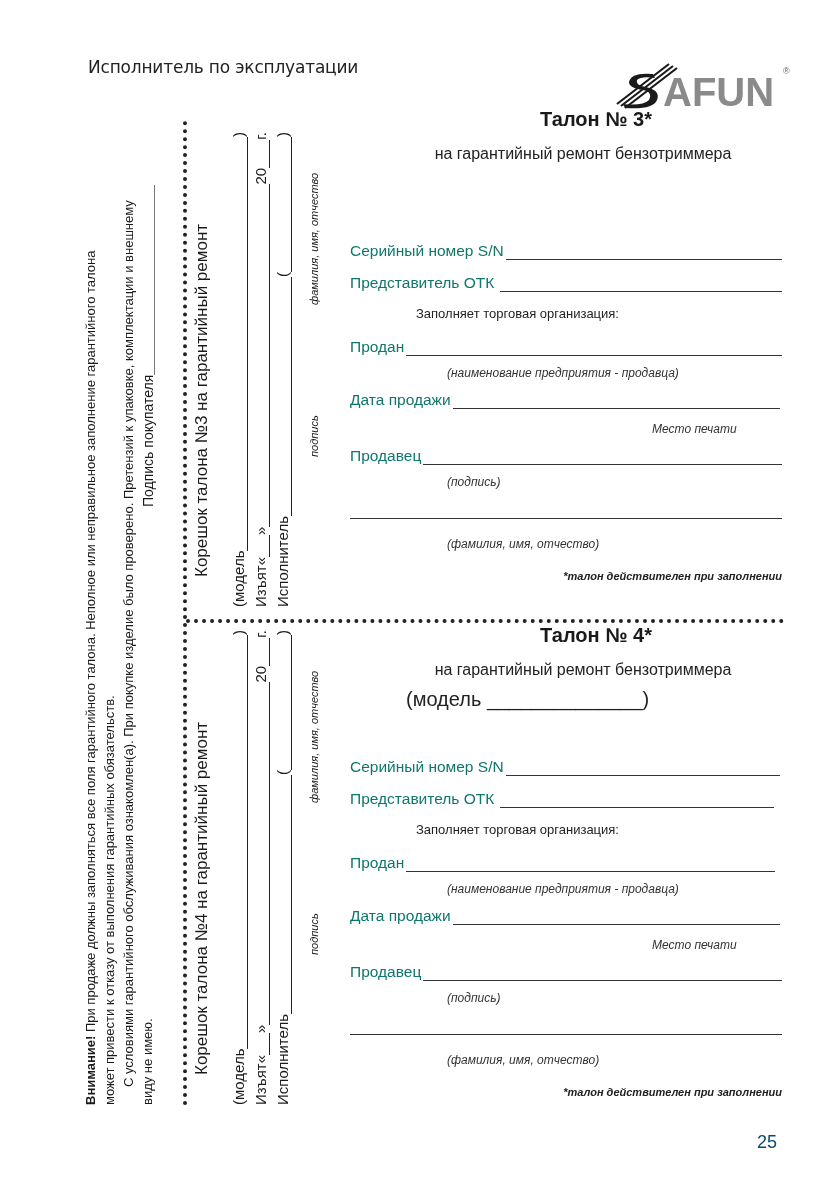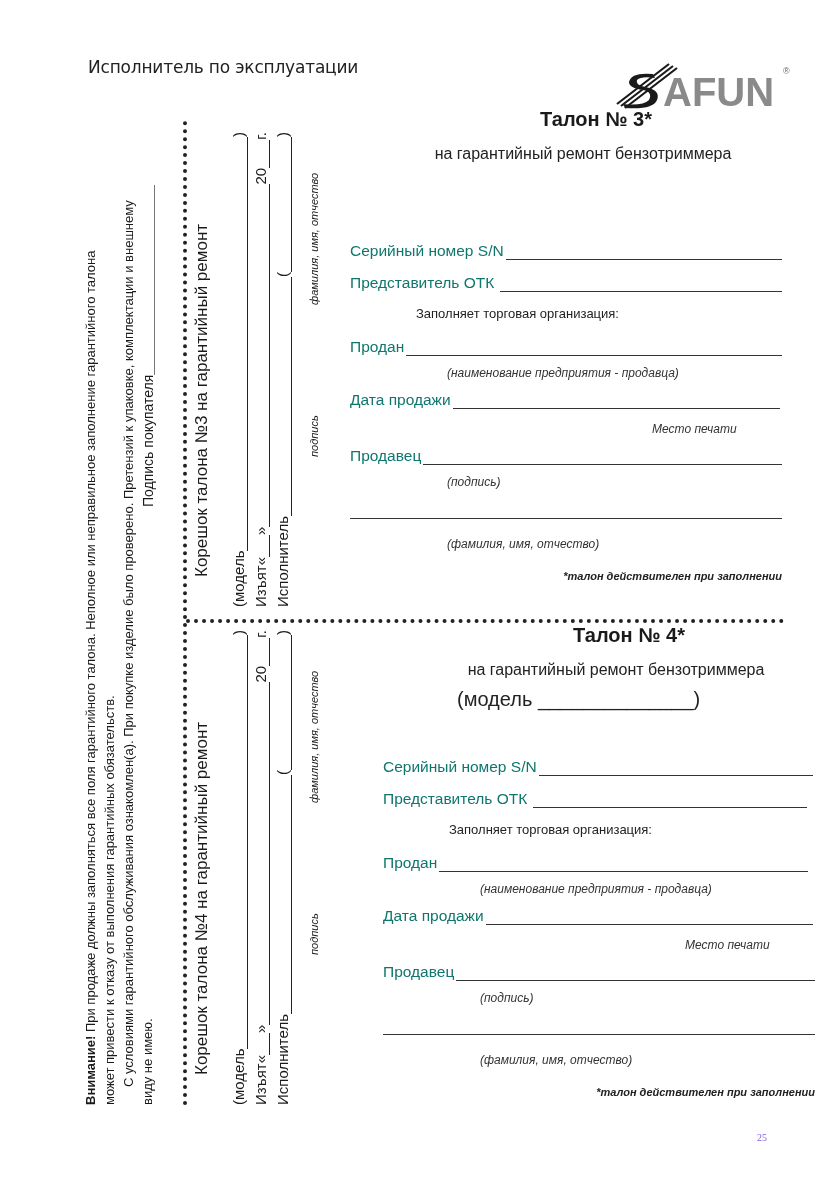--- a/index.html
+++ b/index.html
@@ -1,20 +1,20 @@
 <!DOCTYPE html>
 <html><head>
 <meta charset="utf-8">
 <style>
   html, body { margin:0; padding:0; background:#ffffff; }
   body { width:839px; height:1191px; position:relative; overflow:hidden; color:#1a1a1a; font-family:"Liberation Sans", sans-serif; }
   .abs { position:absolute; }
   .header-title { left:88px; top:57px; font-family:"DejaVu Sans", sans-serif; font-size:17px; color:#222; letter-spacing:-0.2px; }
   .logo { left:613px; top:60px; width:180px; height:50px; }
-  .page-num { left:757px; top:1132px; font-family:Liberation Serif, serif; font-size:10px; color:#8b5cf6; }
+  .page-num { left:757px; top:1132px; font-family:Liberation Sans, sans-serif; font-size:18px; color:#0c4a6e; }
 
   
   .rot { position:absolute; left:80px; top:1105px; width:985px; height:265px; transform-origin:0 0; transform:rotate(-90deg); }
   .rot .line { position:absolute; white-space:nowrap; font-size:13px; line-height:16px; color:#1a1a1a; }
   .warn b { font-weight:bold; }
   .sig-line { position:absolute; border-bottom:1px solid #777; height:0; }
   .vdots { position:absolute; left:0; top:103px; width:985px; height:0; border-top:4px dotted #222; }
   .stub-title { font-size:17px !important; line-height:20px !important; }
   .stub-row { font-size:15px !important; line-height:18px !important; }
   .uline { display:inline-block; border-bottom:1px solid #222; height:14px; vertical-align:baseline; }
@@ -146,24 +146,24 @@
   <div class="c-row" style="top:339px; width:432px;">
       <span>Продавец</span>
       <span class="fill"></span>
     </div>
   <div class="c-ital" style="left:97px; top:367px;">(подпись)</div>
   <div class="c-hr" style="top:410px;"></div>
   <div class="c-ital" style="left:97px; top:429px;">(фамилия, имя, отчество)</div>
   <div class="c-ital-bold" style="top:462px;">*талон действителен при заполнении</div>
 </div>
 
-<div class="coupon" style="top:624px; height:480px;margin-left:33px;">
+<div class="coupon" style="top:624px; height:480px;">
   <div class="c-title">Талон № 4*</div>
   <div class="c-sub" style="margin-top:14px;">на гарантийный ремонт бензотриммера</div>
-  <div class="c-model" style="position:absolute; left:74px; top:64px;">
+  <div class="c-model" style="position:absolute; left:56px; top:64px;">
     <span>(модель</span>
     <span>______________</span><span>)</span>
   </div>
   <div class="c-row" style="top:134px; width:430px;">
       <span>Серийный номер S/N</span>
       <span class="fill"></span>
     </div>
   <div class="c-row" style="top:166px; width:424px;">
       <span>Представитель ОТК</span>
       <span class="fill" style="margin-left:6px;"></span>

